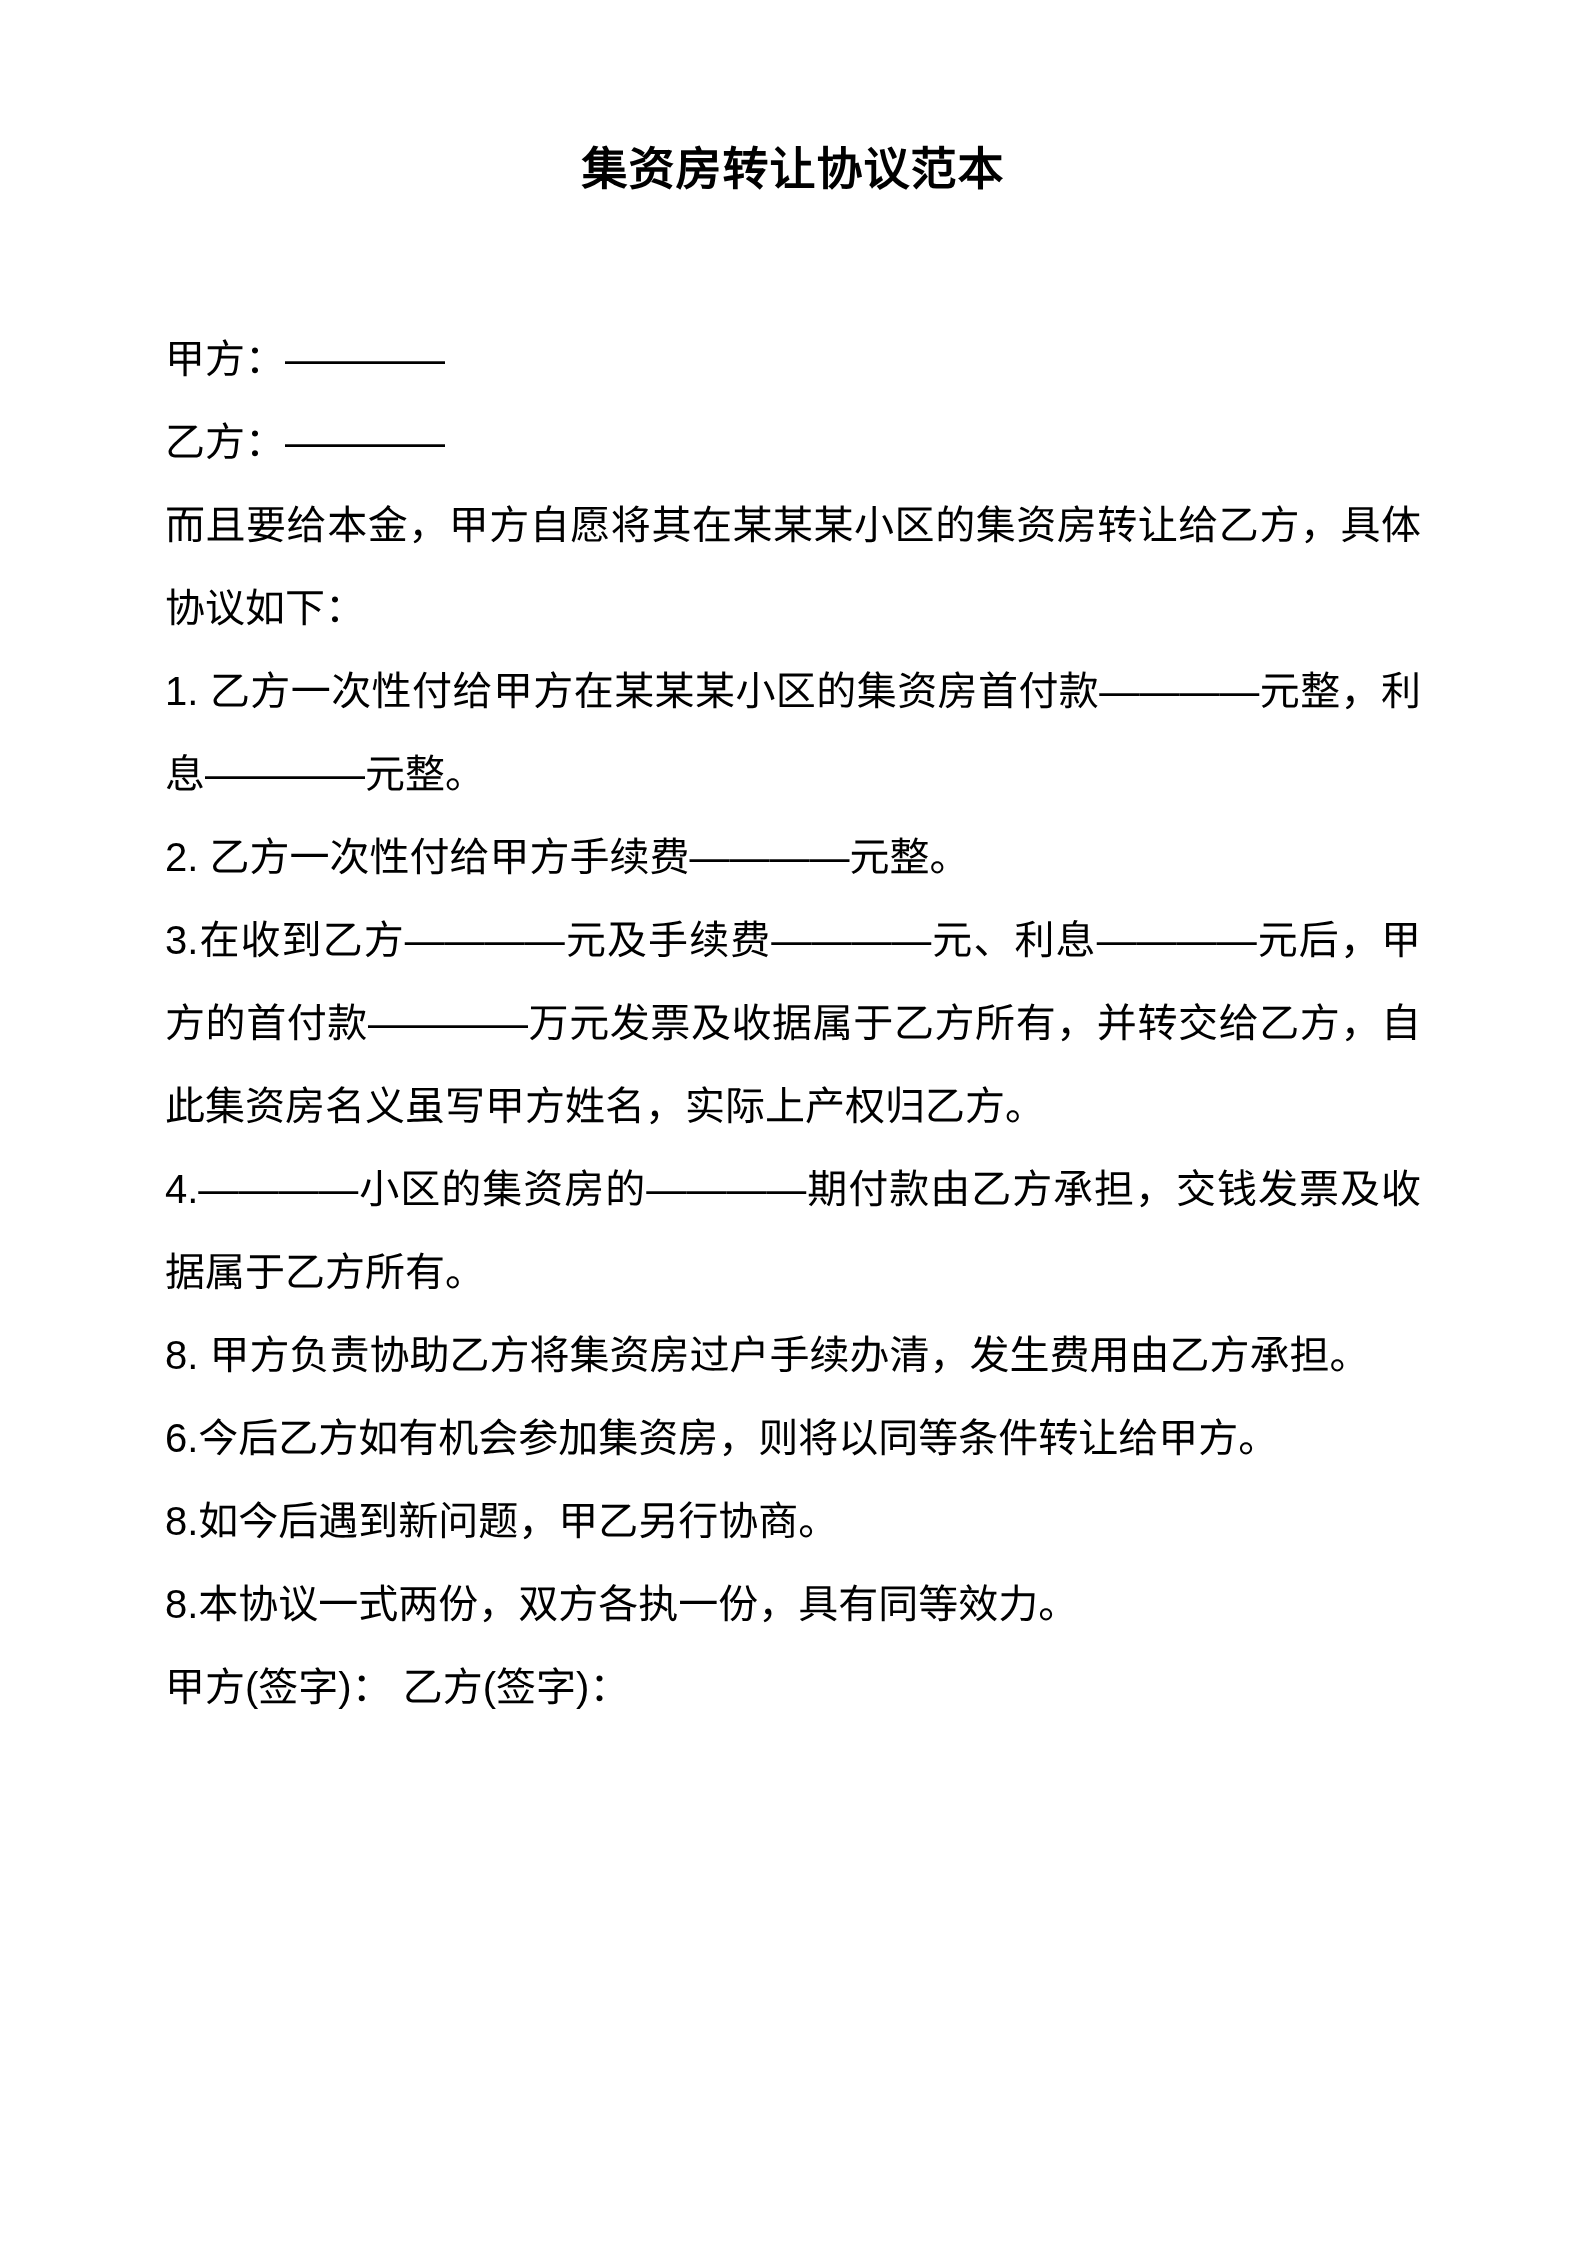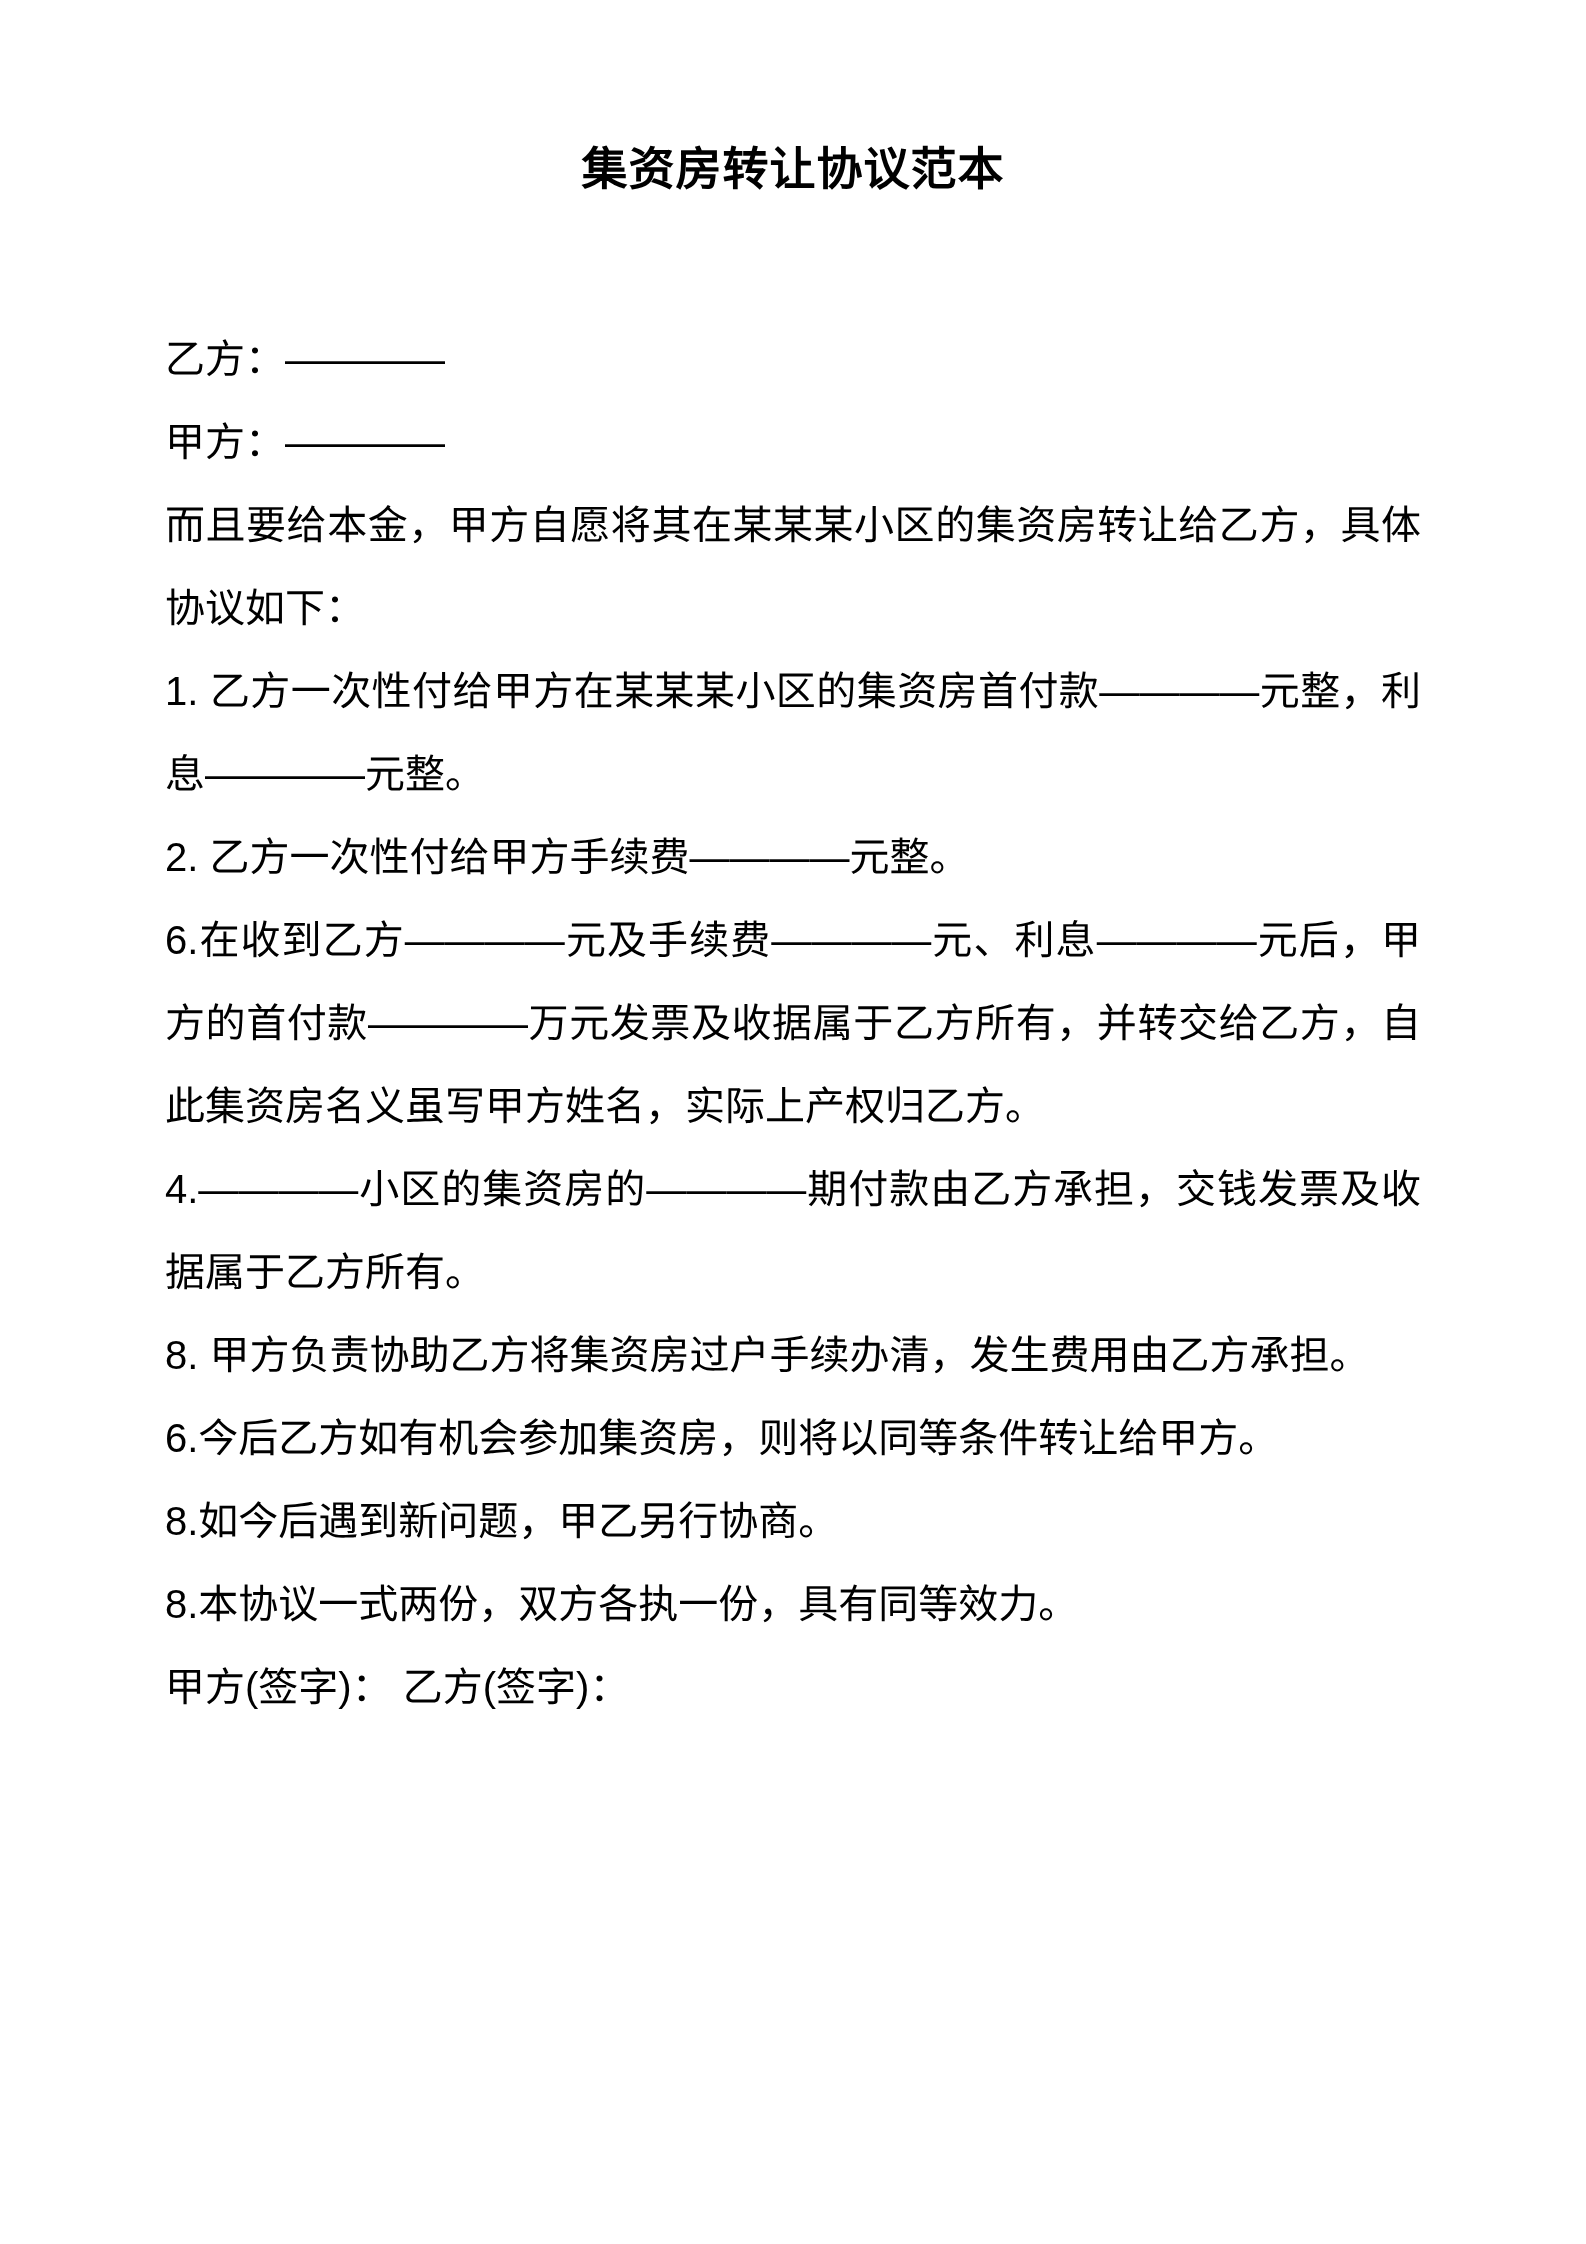--- a/index.html
+++ b/index.html
@@ -51,26 +51,26 @@
   }
 </style>
 </head>
 <body>
 
 <div class="page">
 
   <h1 class="doc-title">集资房转让协议范本</h1>
 
   <div class="doc-body">
+    <p>甲方：————</p>
     <p>乙方：————</p>
-    <p>甲方：————</p>
     <p>而且要给本金，甲方自愿将其在某某某小区的集资房转让给乙方，具体协议如下：</p>
     <p>1. 乙方一次性付给甲方在某某某小区的集资房首付款————元整，利息————元整。</p>
     <p>2. 乙方一次性付给甲方手续费————元整。</p>
-    <p>6.在收到乙方————元及手续费————元、利息————元后，甲方的首付款————万元发票及收据属于乙方所有，并转交给乙方，自此集资房名义虽写甲方姓名，实际上产权归乙方。</p>
+    <p>3.在收到乙方————元及手续费————元、利息————元后，甲方的首付款————万元发票及收据属于乙方所有，并转交给乙方，自此集资房名义虽写甲方姓名，实际上产权归乙方。</p>
     <p>4.————小区的集资房的————期付款由乙方承担，交钱发票及收据属于乙方所有。</p>
     <p>8. 甲方负责协助乙方将集资房过户手续办清，发生费用由乙方承担。</p>
     <p>6.今后乙方如有机会参加集资房，则将以同等条件转让给甲方。</p>
     <p>8.如今后遇到新问题，甲乙另行协商。</p>
     <p>8.本协议一式两份，双方各执一份，具有同等效力。</p>
     <p>甲方(签字)：  乙方(签字)：</p>
   </div>
 
   <div class="page-number">1</div>
 

